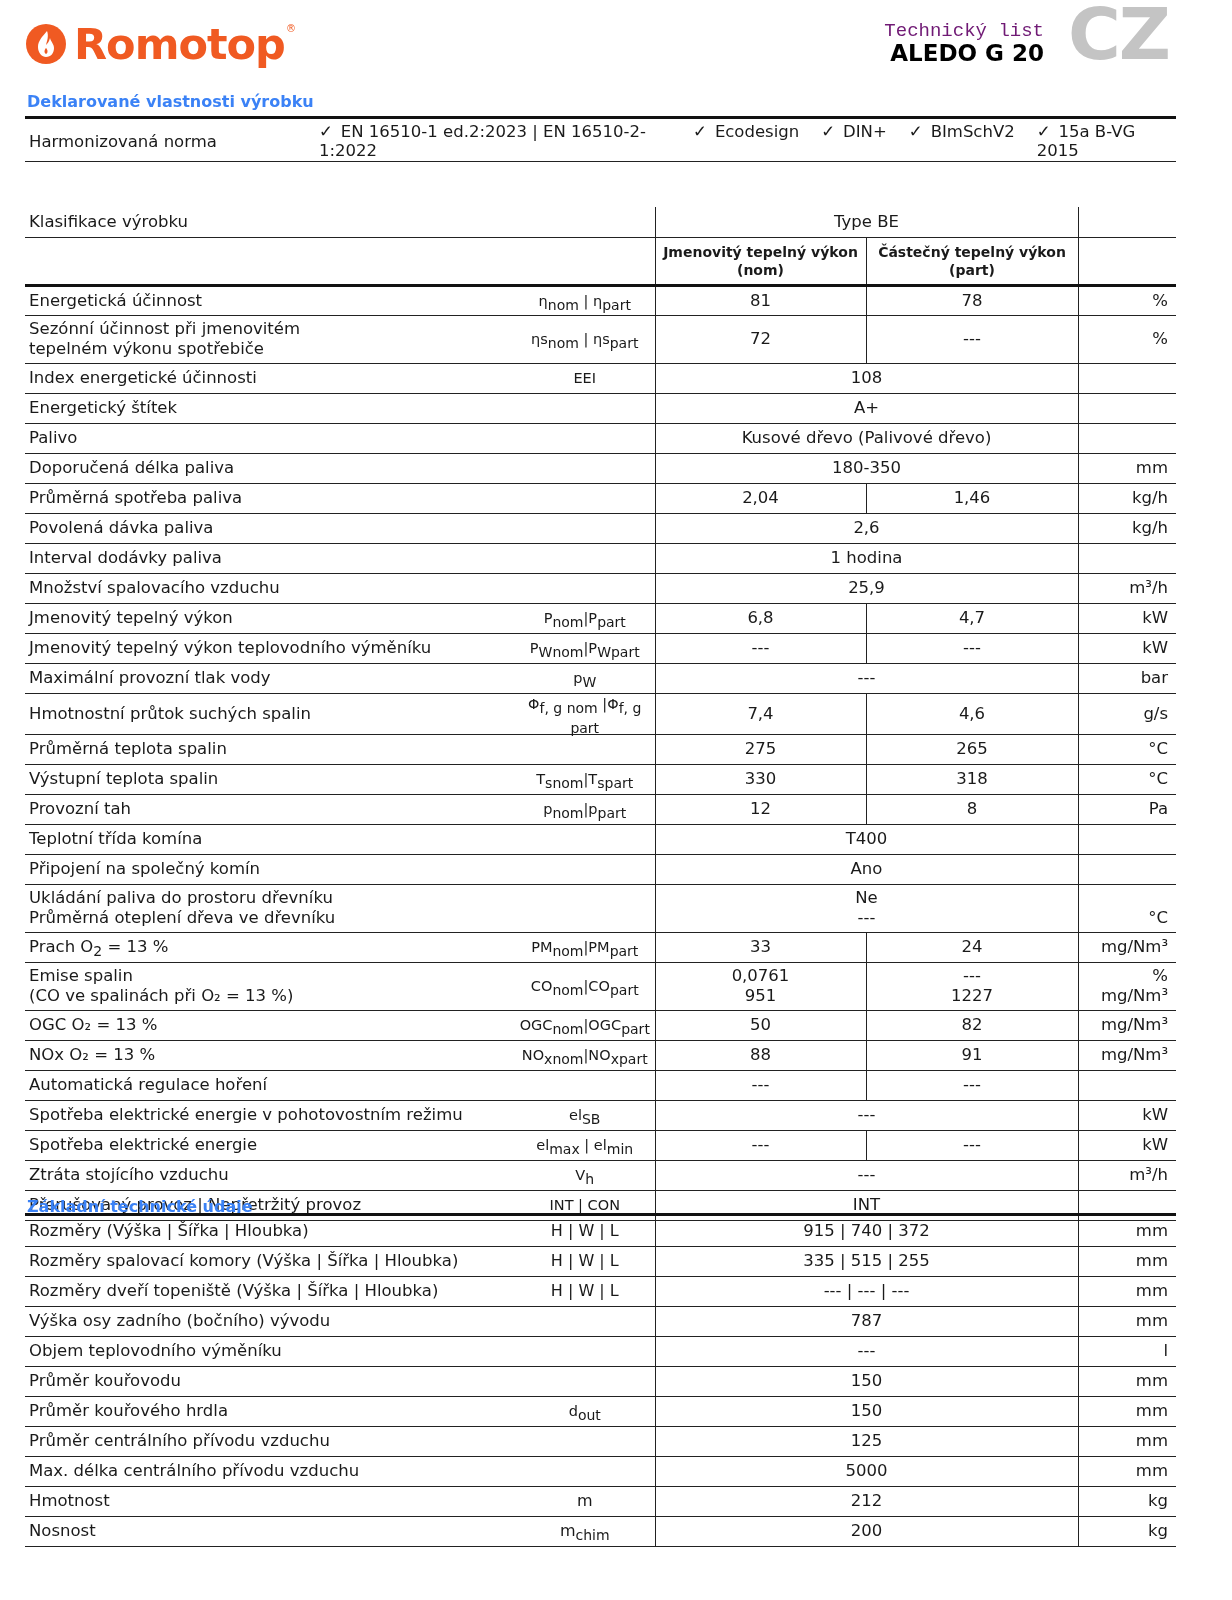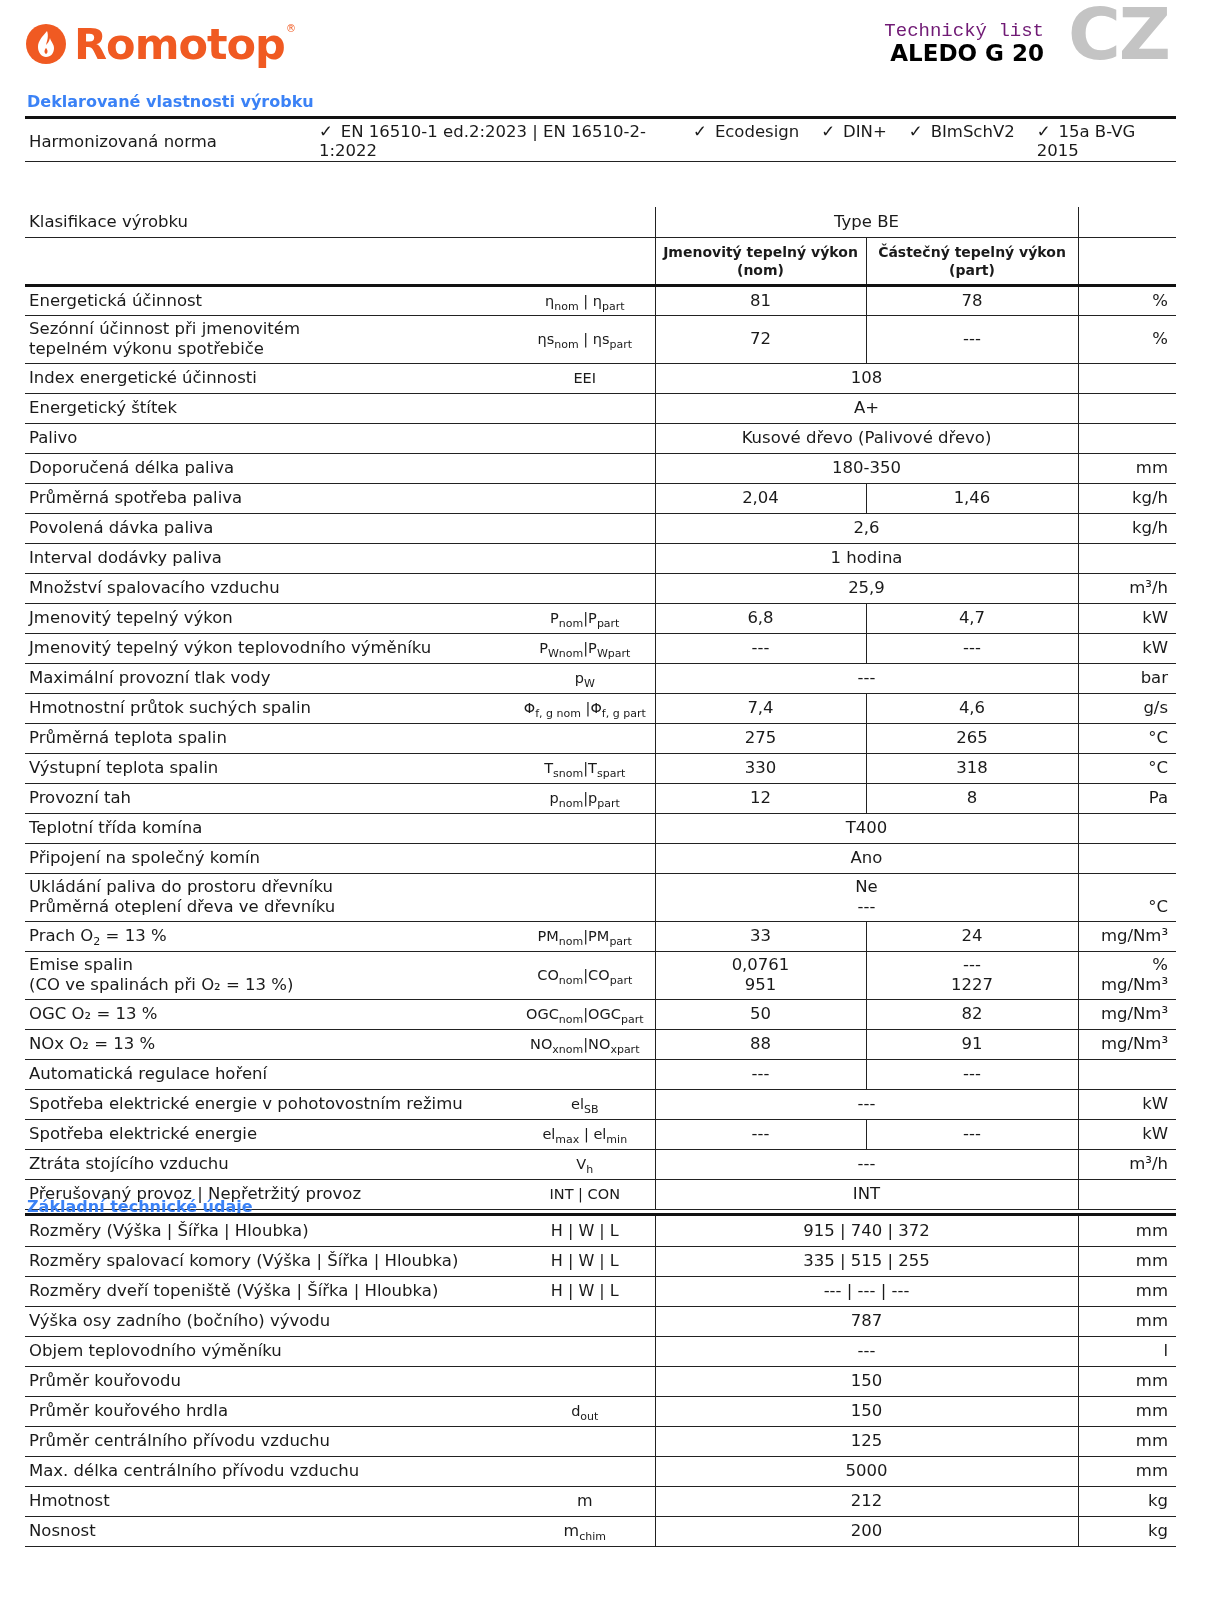--- a/index.html
+++ b/index.html
@@ -20,21 +20,21 @@
   .norm-row .items { flex: 1; display: flex; justify-content: flex-end; gap: 22px; padding-right: 6px; }
   .chk { font-weight: bold; margin-right: 8px; }
   table.spec { position: absolute; left: 25px; width: 1151px; border-collapse: collapse; table-layout: fixed; font-size: 16.5px; }
   table.spec td { border-bottom: 1px solid #222; padding: 0; vertical-align: middle; line-height: 20px; }
   table.spec td.lbl { padding-left: 4px; }
   table.spec td.sym { text-align: center; font-size: 14.5px; }
   table.spec td.v { text-align: center; border-left: 1px solid #222; }
   table.spec td.u { text-align: right; padding-right: 8px; border-left: 1px solid #222; }
   table.spec tr.hdr td { font-weight: bold; font-size: 14px; line-height: 18px; text-align: center; }
   table.spec tr.hdr-last td { border-bottom: 3px solid #111; }
-  sub { font-size: 11px; vertical-align: -4px; line-height: 0; }
+  sub { font-size: 14px; vertical-align: -4px; line-height: 0; }
 </style>
 </head>
 <body>
 
 <div class="logo">
   <div class="logo-mark">
     <svg width="40" height="40" viewBox="0 0 40 40">
       <path d="M21 7 C16 13 12 17 12 23 C12 29 16 33 20 33 C25 33 28 29 28 24 C28 20 25 18 24 14 C23 18 21 20 20 21 C21 17 23 12 21 7 Z" fill="#ffffff"></path>
       <path d="M20 24 C18 26 18 29 20 30 C22 29 22 26 20 24 Z" fill="#f05a22"></path>
     </svg>

